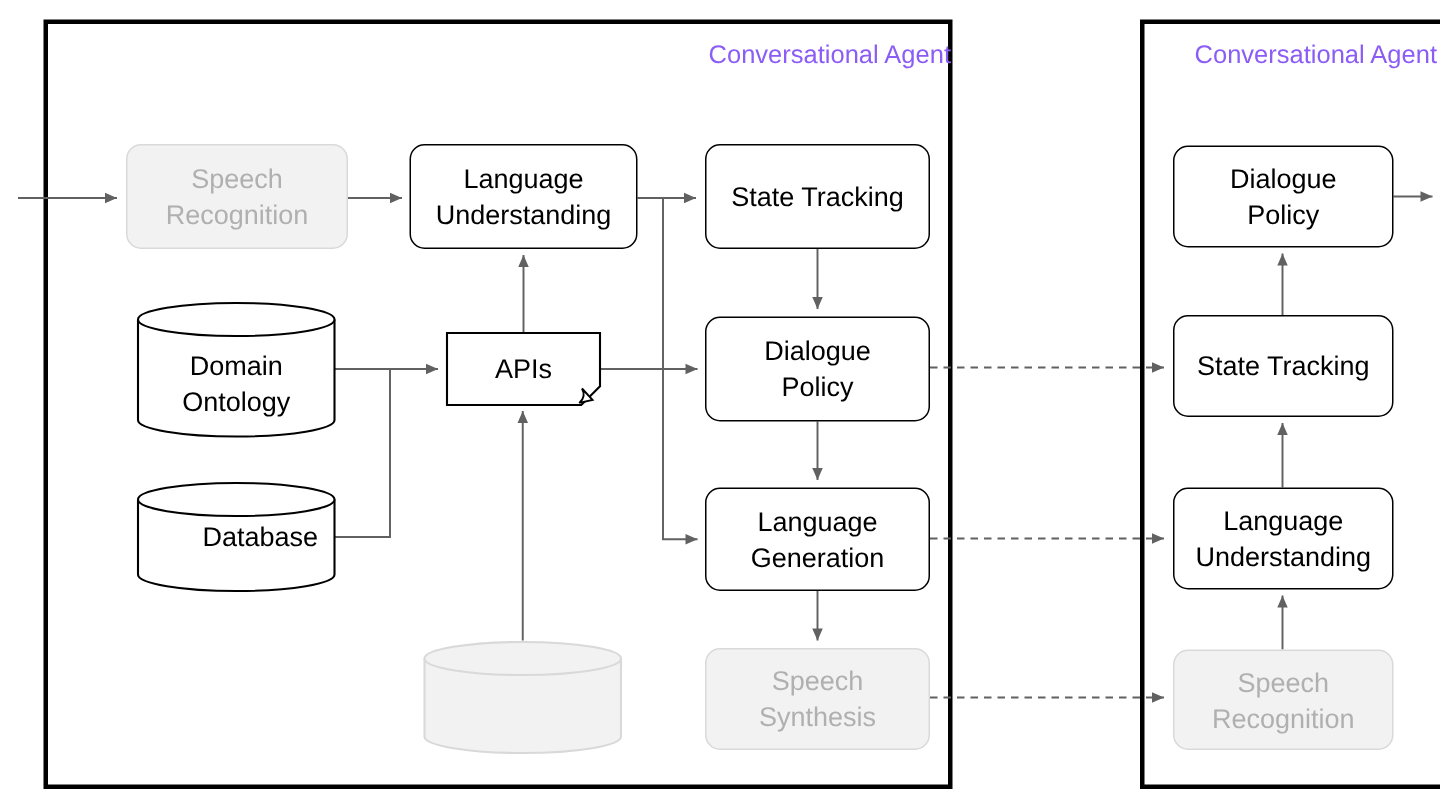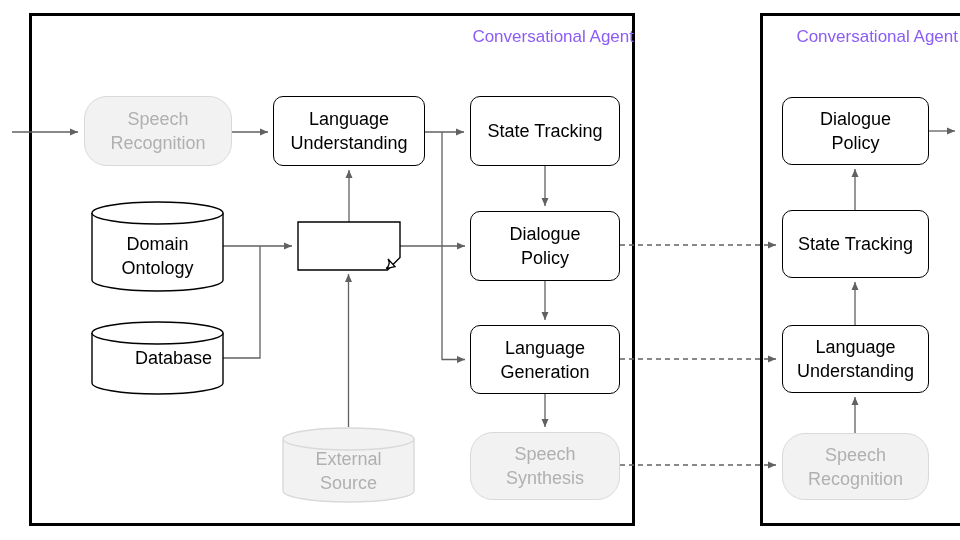--- a/index.html
+++ b/index.html
@@ -15,21 +15,21 @@
     position:absolute; font-size:17px; color:#8b5cf6; text-align:right;
     z-index:3; white-space:nowrap;
   }
   svg.wires { position:absolute; left:0; top:0; z-index:2; }
   .node {
     position:absolute; box-sizing:border-box; background:#fff;
     border:1.4px solid #000; border-radius:10px; display:flex;
     align-items:center; justify-content:center; text-align:center;
     font-size:18px; line-height:24px; color:#000; z-index:3;
   }
-  .node.inactive { background:#f2f2f2; border-color:#d9d9d9; color:#b0b0b0;border-radius:23px; }
+  .node.inactive { background:#f2f2f2; border-color:#d9d9d9; color:#b0b0b0; }
   .node-label { white-space:pre-line; }
   .cyl-label {
     position:absolute; display:flex; align-items:center; justify-content:center;
     text-align:center; font-size:18px; line-height:24px; color:#000; z-index:3;
     white-space:pre-line;
   }
   .cyl-label.inactive { color:#b0b0b0; }
 </style>
 </head>
 <body>
@@ -115,23 +115,22 @@
 Generation</span>
   </div>
   <div class="node inactive" style="left:470px; top:432px; width:150px; height:68px;">
     <span class="node-label">Speech
 Synthesis</span>
   </div>
 
   <div class="cyl-label" style="left:92px; top:220px; width:131px; height:52px;margin-top:10px;">Domain
 Ontology</div>
   <div class="cyl-label" style="left:92px; top:344px; width:131px; height:28px;padding-left:16px;">Database</div>
-  <div class="cyl-label inactive" style="left:283px; top:442px; width:131px; height:58px;">External
-Source</div>
 
+  <div class="cyl-label" style="left:298px; top:222px; width:102px; height:48px;">APIs</div>
 
   <div class="node" style="left:782px; top:97px; width:147px; height:68px;">
     <span class="node-label">Dialogue
 Policy</span>
   </div>
   <div class="node" style="left:782px; top:210px; width:147px; height:68px;">
     <span class="node-label">State Tracking</span>
   </div>
   <div class="node" style="left:782px; top:325px; width:147px; height:68px;">
     <span class="node-label">Language

